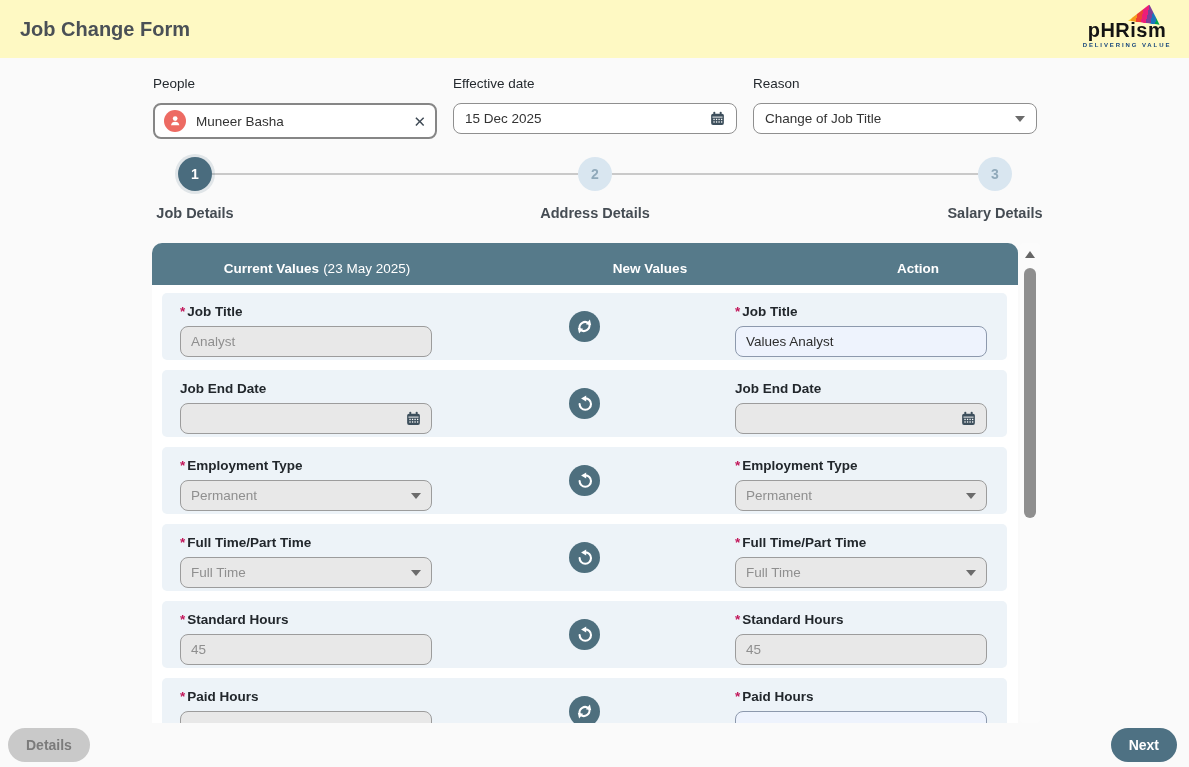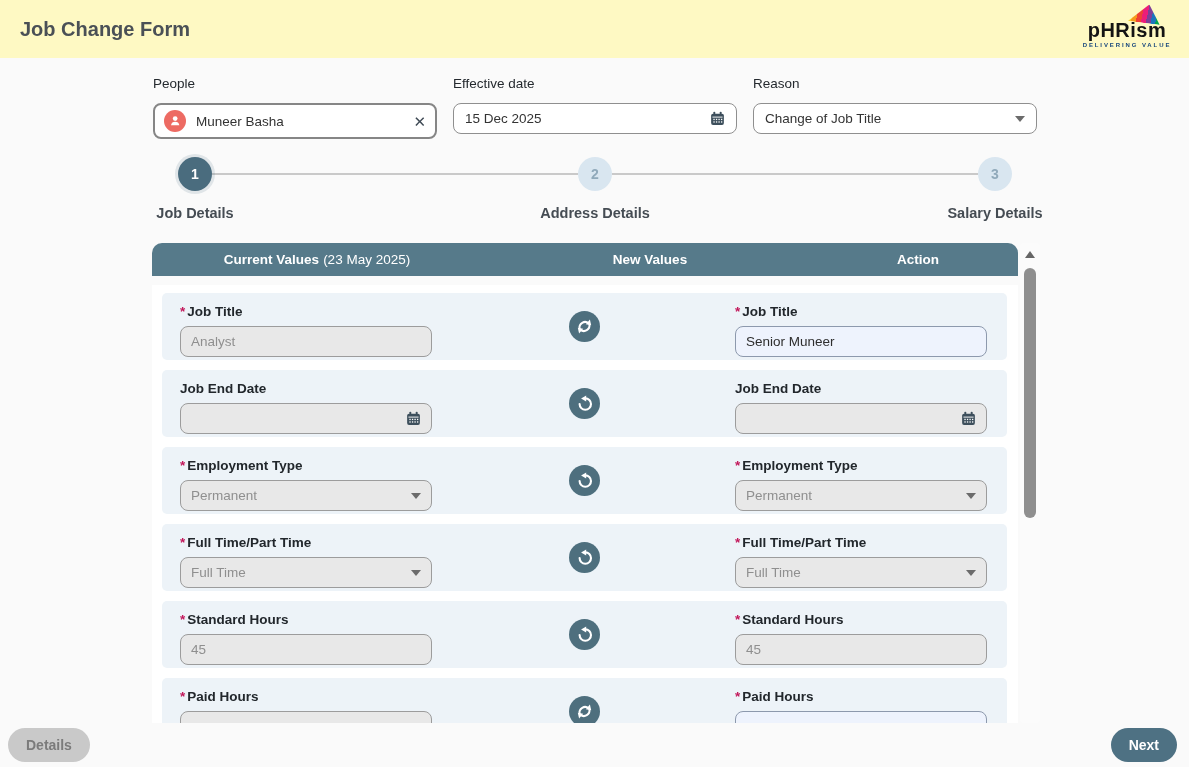--- a/index.html
+++ b/index.html
@@ -41,21 +41,21 @@
                font-weight:bold;cursor:pointer;}
   .sc1{left:178px;background:#4a6c7e;color:#fff;box-shadow:0 0 0 3px rgba(74,108,126,.14);}
   .sc2{left:578px;background:#d9e6f0;color:#90a9ba;}
   .sc3{left:978px;background:#d9e6f0;color:#90a9ba;}
   .step-label{position:absolute;top:205px;transform:translateX(-50%);white-space:nowrap;
               font-size:14.5px;font-weight:600;color:#454c53;}
   .sl1{left:195px;} .sl2{left:595px;} .sl3{left:995px;}
 
   
   .table{position:absolute;left:152px;top:243px;width:888px;height:480px;}
-  .t-head{position:absolute;left:0;top:0;width:866px;height:33px;background:#567a8a;
+  .t-head{position:absolute;left:0;top:0;width:866px;height:50px;background:#567a8a;
           border-radius:10px 10px 0 0;display:flex;color:#fff;font-size:13.5px;}
   .t-head .c{display:flex;align-items:center;justify-content:center;font-weight:bold;}
   .c1{width:330px;} .c2{width:200px;} .c3{width:336px;}
   .c1 .norm{font-weight:normal;margin-left:4px;}
   .t-body{position:absolute;left:0;top:42px;width:866px;height:438px;background:#fff;
           padding-top:8px;box-sizing:border-box;overflow:hidden;}
   .row{position:relative;height:67px;margin:0 11px 10px 10px;background:#edf3f8;border-radius:5px;}
   .col{position:absolute;top:11px;width:252px;}
   .col-cur{left:18px;} .col-new{left:573px;}
   .r-label{font-size:13.5px;font-weight:600;color:#22272c;margin-bottom:7px;display:flex;
@@ -189,21 +189,21 @@
       </svg>
 
     </button>
 
     <div class="col col-new">
       <div class="r-label">
         <span class="req">*</span>
         <span class="r-label-text">Job Title</span>
       </div>
       <div class="inp t-text editable">
-        <span class="val">Senior Muneer</span>
+        <span class="val">Values Analyst</span>
 
       </div>
     </div>
   </div>
         <div class="row">
     <div class="col col-cur">
       <div class="r-label">
 
         <span class="r-label-text">Job End Date</span>
       </div>

